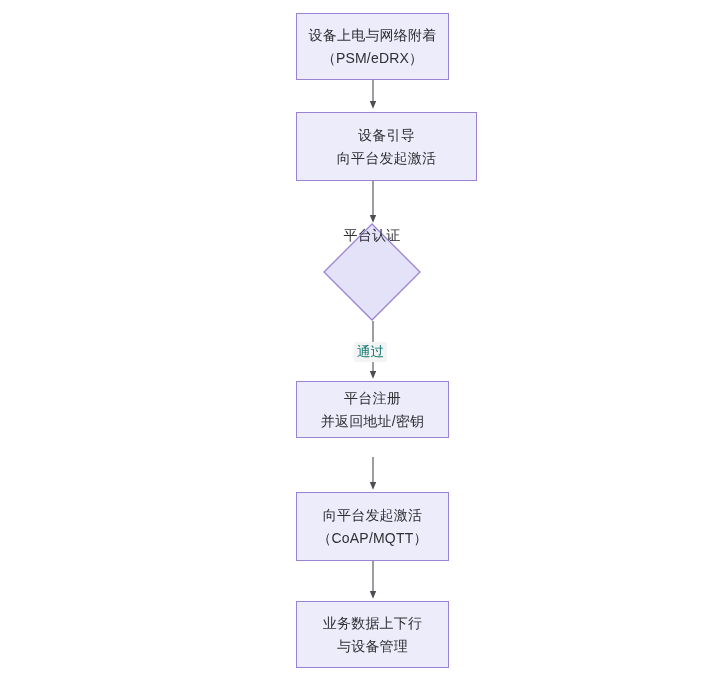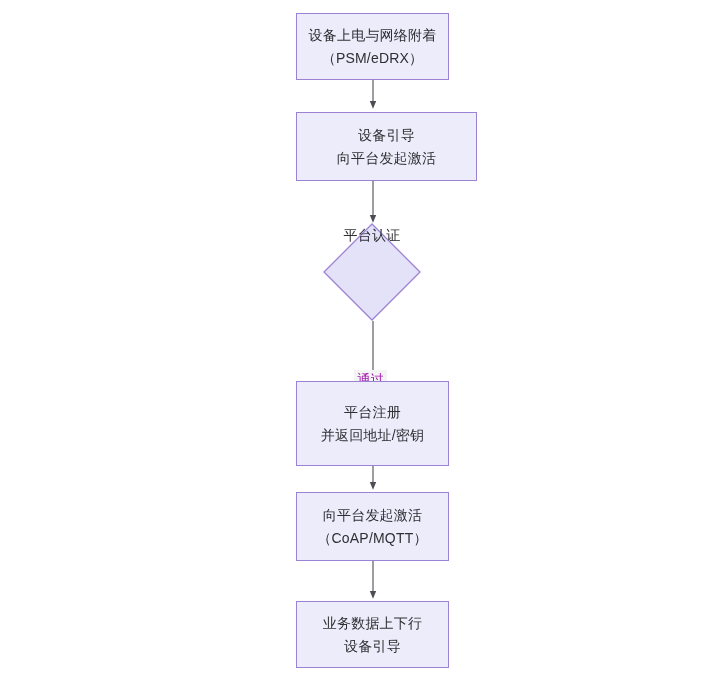--- a/index.html
+++ b/index.html
@@ -60,26 +60,25 @@
     width: 100%;
     height: 100%;
     display: flex;
     align-items: flex-start;
     justify-content: center;
   }
   .edge-label {
     position: absolute;
     font-size: 13.5px;
     line-height: 18px;
-    color: #a21caf;
+    color: #0f766e;
     background: #f4f4f4;
     padding: 1px 3px;
     white-space: nowrap;
     box-sizing: border-box;
-    margin-top: 28px;
   }
 </style>
 </head>
 <body>
 
 <div id="flow-canvas">
 
   <svg class="edge-layer" viewBox="0 0 726 700">
     <defs>
       <marker id="arrowhead" markerWidth="9" markerHeight="9" refX="4.5" refY="4" orient="auto" markerUnits="userSpaceOnUse">
@@ -119,28 +118,28 @@
   </div>
 
   <div class="node node-decision" style="left:324px; top:224px; width:96px; height:96px;">
     <div class="diamond-inner">
       <div class="node-label">平台认证</div>
     </div>
   </div>
 
   <div class="edge-label" style="left:354px; top:342px;">通过</div>
 
-  <div class="node node-process" style="left:296px; top:381px; width:153px; height:85px;">
+  <div class="node node-process" style="left:296px; top:381px; width:153px; height:57px;">
     <div class="node-label">平台注册
 并返回地址/密钥</div>
   </div>
 
   <div class="node node-process" style="left:296px; top:492px; width:153px; height:69px;">
     <div class="node-label">向平台发起激活
 （CoAP/MQTT）</div>
   </div>
 
   <div class="node node-process" style="left:296px; top:601px; width:153px; height:67px;">
     <div class="node-label">业务数据上下行
-设备引导</div>
+与设备管理</div>
   </div>
 
 </div>
 
 </body></html>

